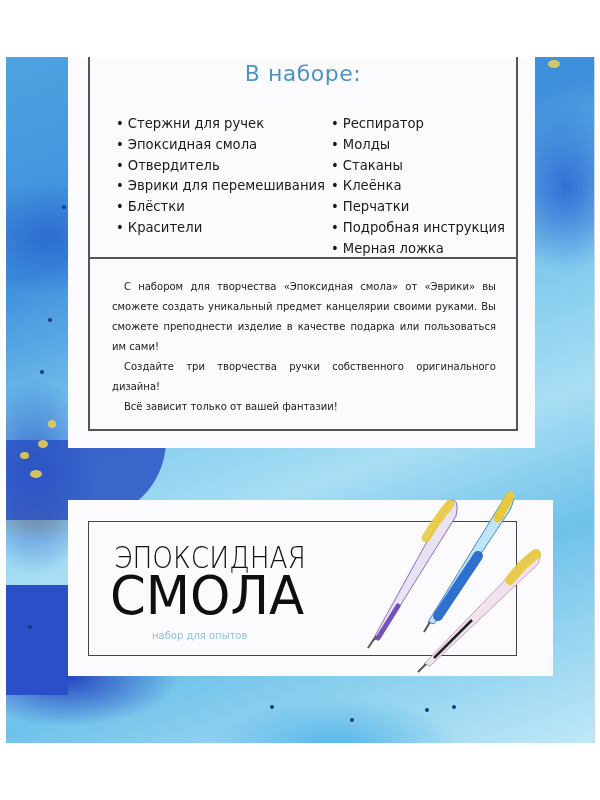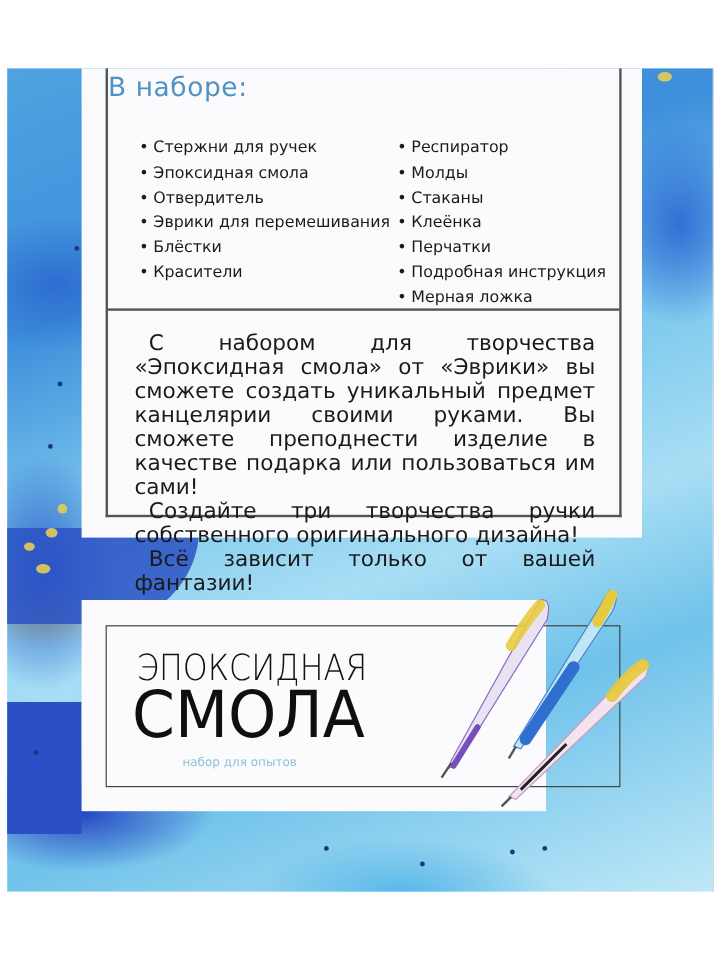--- a/index.html
+++ b/index.html
@@ -32,36 +32,36 @@
     position: absolute; background: #fbfbfd;
   }
   .panel-top { left: 68px; top: 57px; width: 467px; height: 391px; }
   .frame-top {
     position: absolute; left: 20px; top: 0; width: 426px; height: 372px;
     border-left: 2px solid #555; border-right: 2px solid #555; border-bottom: 2px solid #555;
   }
   .divider { position: absolute; left: 0; right: 0; top: 200px; height: 0; border-top: 2px solid #555; }
 
   .title {
-    position: absolute; left: 0; right: 0; top: 4px; text-align: left;
+    position: absolute; left: 0; right: 0; top: 4px; text-align: center;
     color: #4f93c4; font-family: "DejaVu Sans", sans-serif; font-size: 22px; letter-spacing: 0.5px;
   }
   .list { position: absolute; top: 45px; list-style: none; margin: 12px; padding: 0; }
   .list.left { left: 14px; }
   .list.right { left: 229px; }
   .list li { font-size: 13.2px; color: #1a1a1a; height: 20.8px; line-height: 20px; white-space: nowrap; }
   .list li::before { content: "•"; margin-right: 4px; }
 
   .desc {
     position: absolute; left: 22px; right: 20px; top: 220px;
-    font-size: 18px; line-height: 20px; color: #1a1a1a; text-align: justify;
+    font-size: 10px; line-height: 20px; color: #1a1a1a; text-align: justify;
   }
   .desc p { margin: 0; text-indent: 12px; text-align-last: auto; }
 
-  .panel-bottom { left: 68px; top: 500px; width: 387px; height: 176px; }
+  .panel-bottom { left: 68px; top: 500px; width: 485px; height: 176px; }
   .frame-bottom {
     position: absolute; left: 20px; top: 21px; width: 427px; height: 133px;
     border: 1.5px solid #444;
   }
   .brand-1 {
     position: absolute; left: 46px; top: 40px; font-family: "DejaVu Sans", sans-serif;
     font-size: 30px; letter-spacing: 0px; color: #111; transform: scaleX(0.88); transform-origin: left;
     font-weight: 300;
   }
   .brand-2 {

